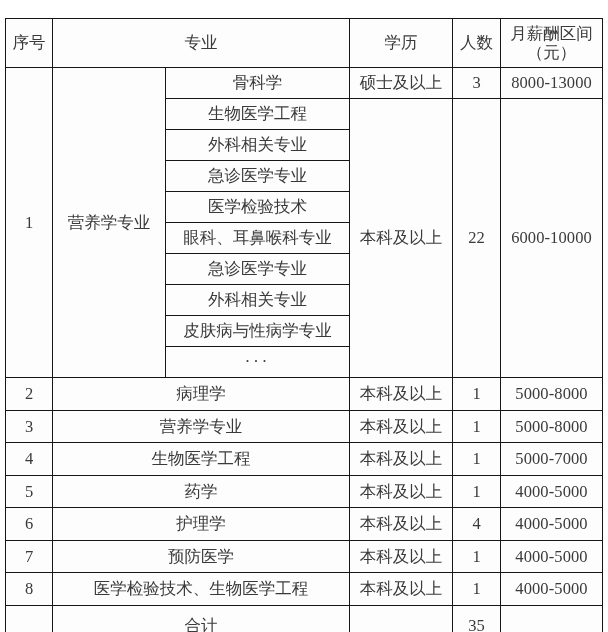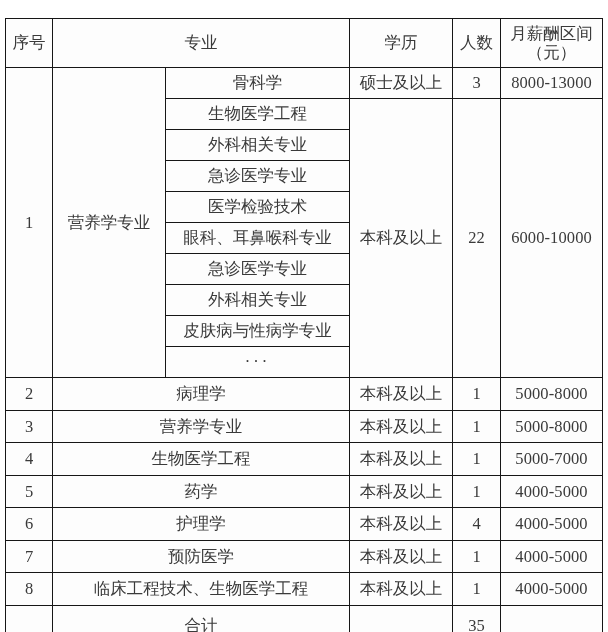--- a/index.html
+++ b/index.html
@@ -170,21 +170,21 @@
       </tr>
       <tr class="plain-row">
         <td>7</td>
         <td colspan="2">预防医学</td>
         <td>本科及以上</td>
         <td class="num-cell">1</td>
         <td class="sal-cell">4000-5000</td>
       </tr>
       <tr class="plain-row">
         <td>8</td>
-        <td colspan="2">临床工程技术、生物医学工程</td>
+        <td colspan="2">医学检验技术、生物医学工程</td>
         <td>本科及以上</td>
         <td class="num-cell">1</td>
         <td class="sal-cell">4000-5000</td>
       </tr>
 
       <tr class="total-row">
         <td></td>
         <td colspan="2" class="total-label">合计</td>
         <td></td>
         <td class="num-cell">35</td>

